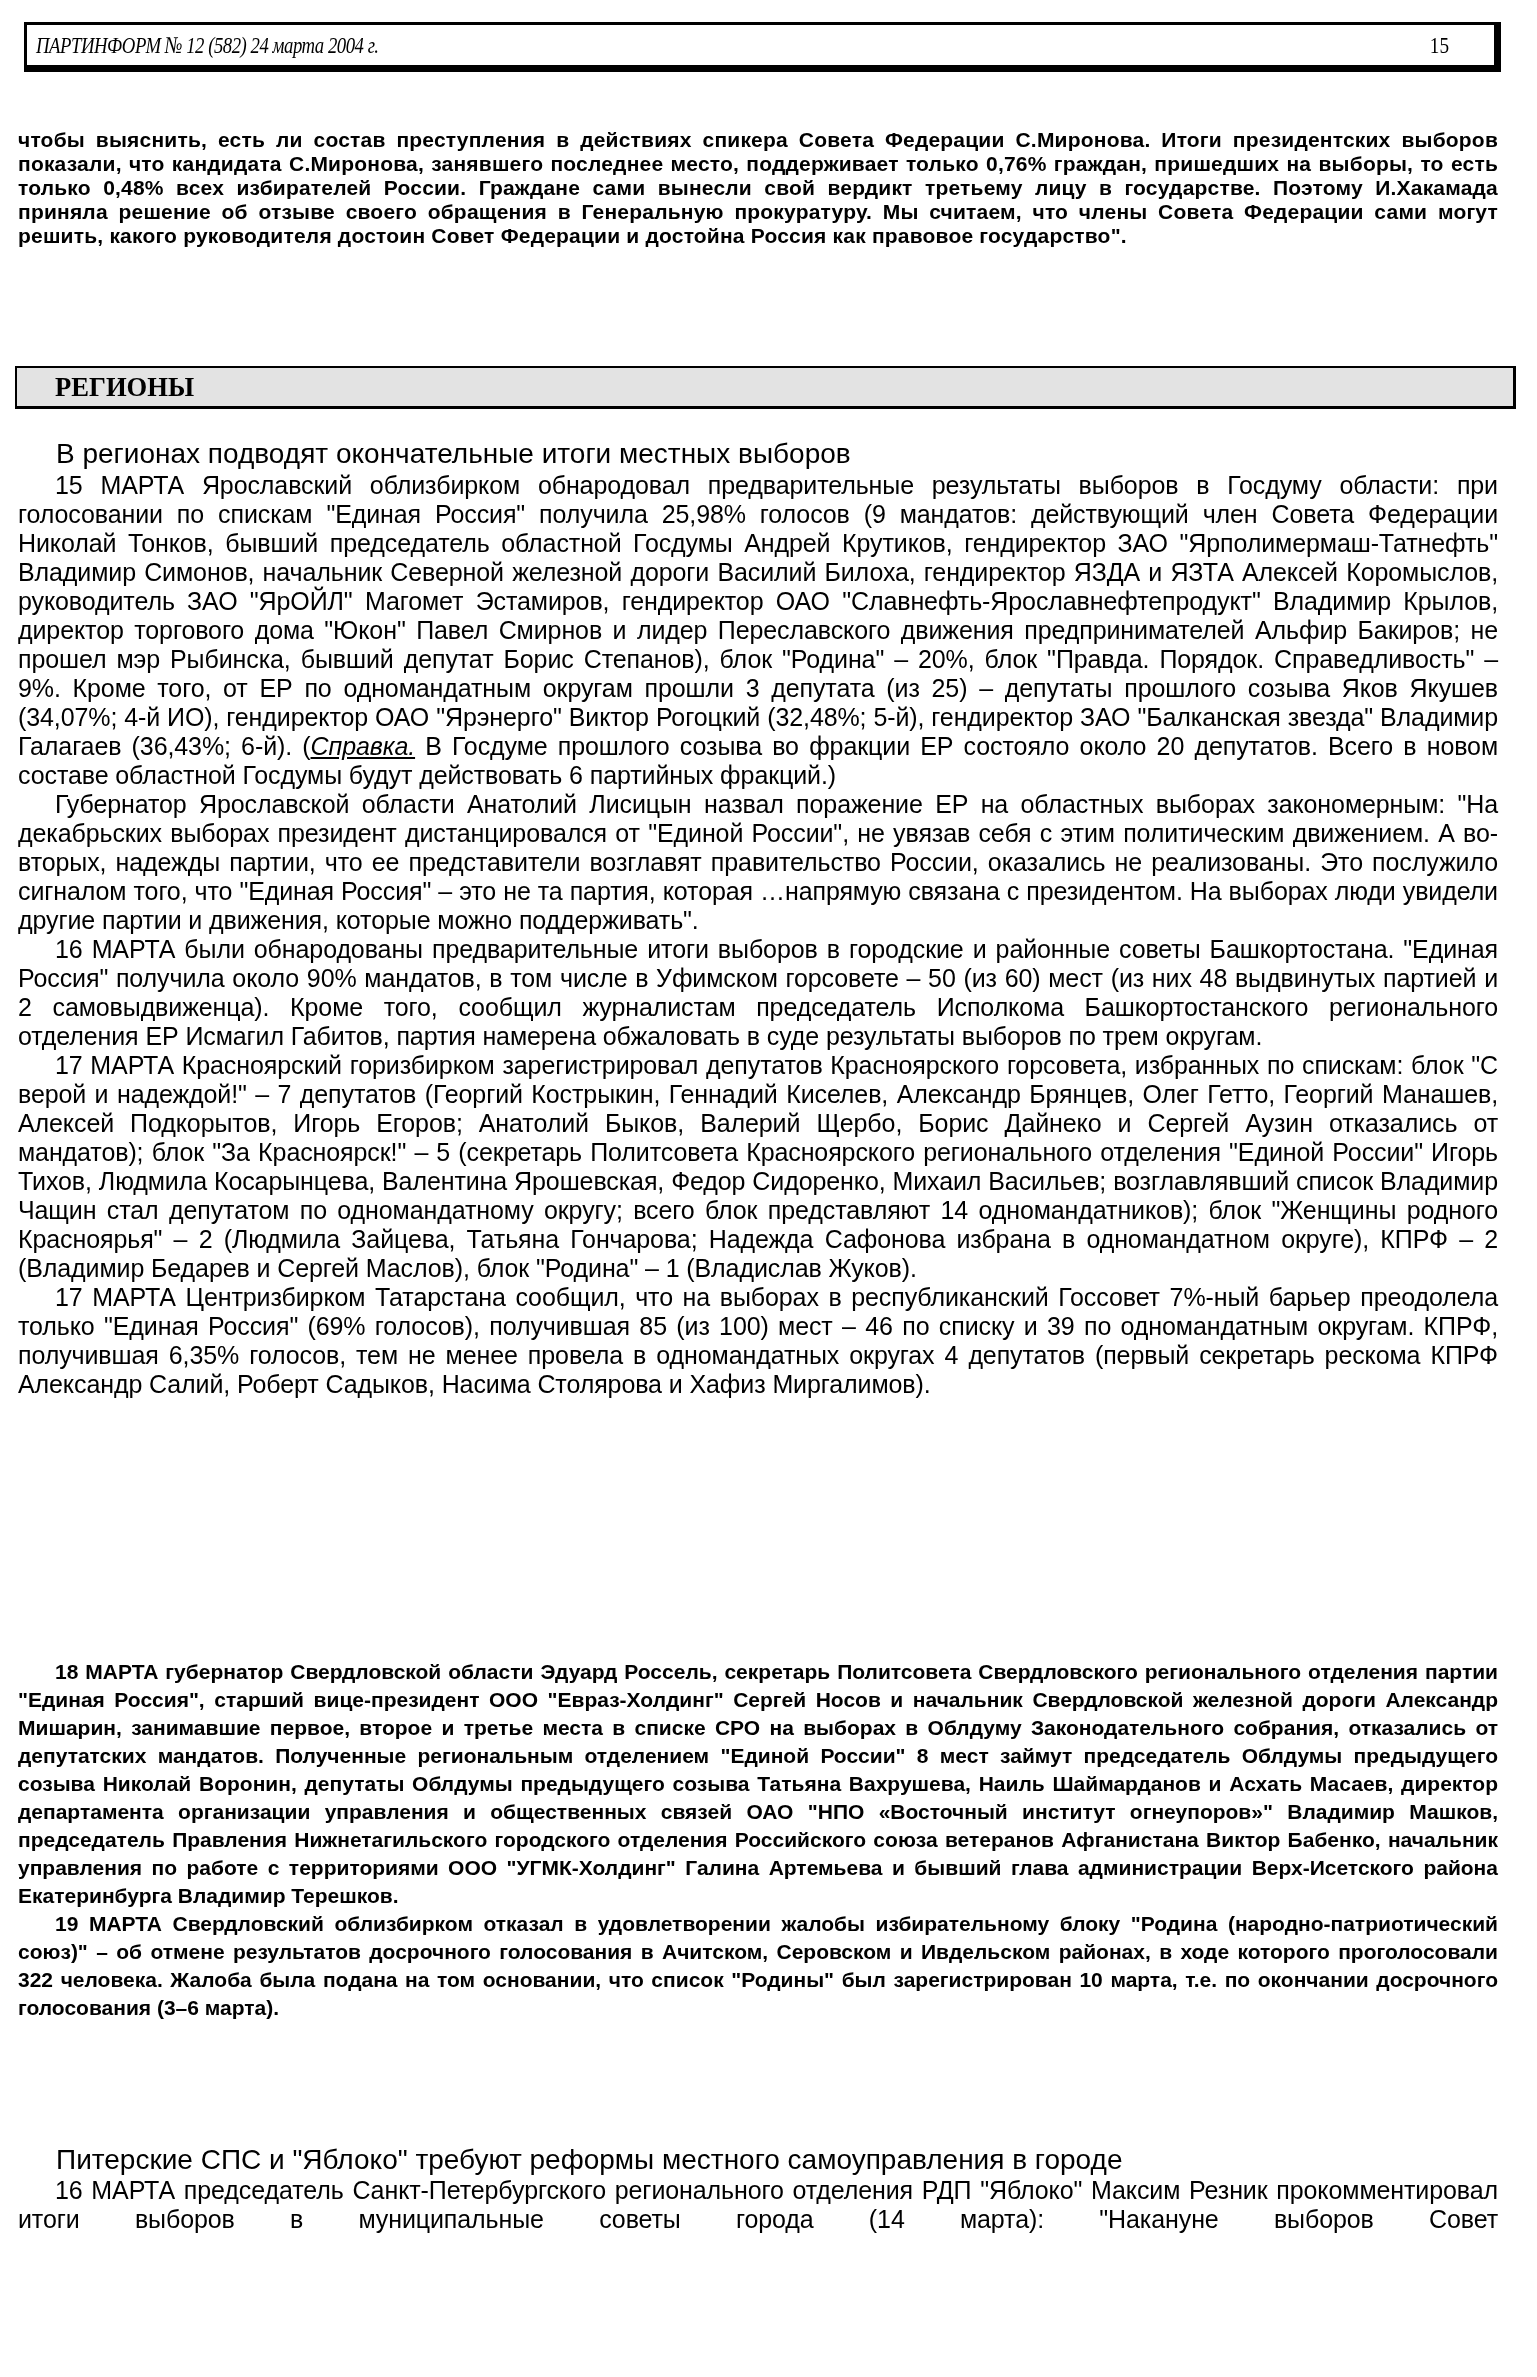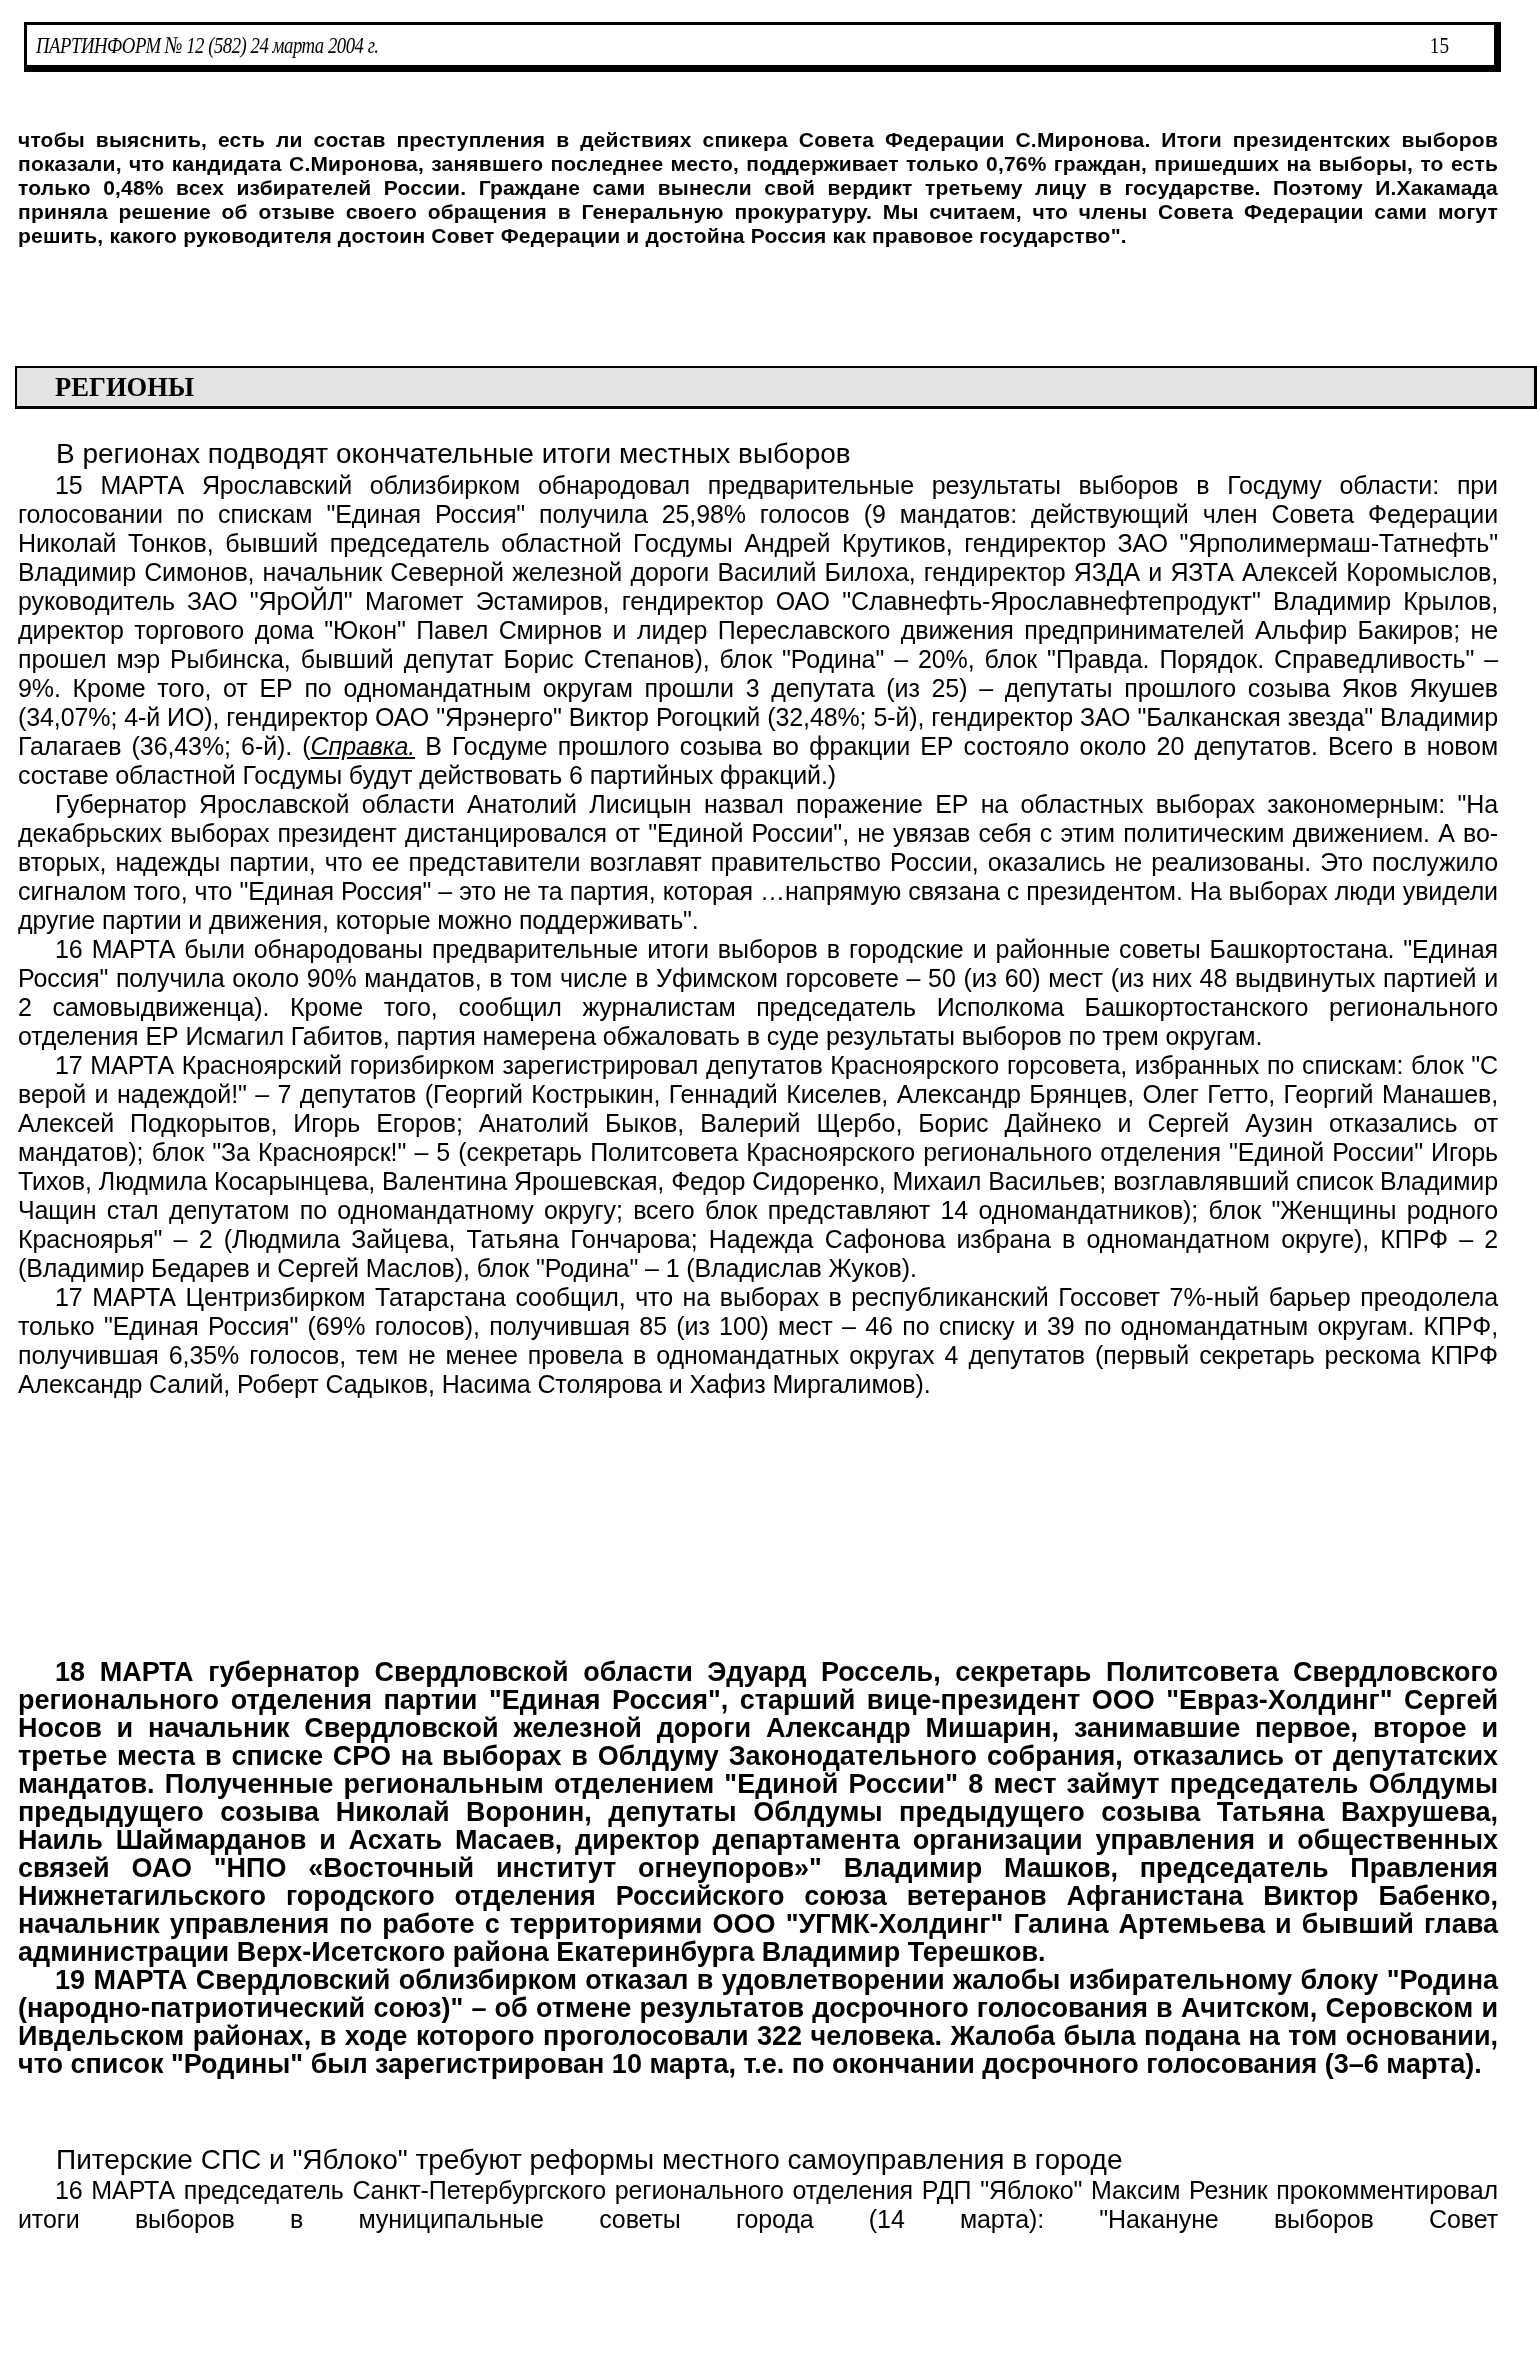--- a/index.html
+++ b/index.html
@@ -17,37 +17,37 @@
   .intro {
     top: 128px;
     font-family: "Liberation Sans", "DejaVu Sans", sans-serif; font-weight: bold;
     font-size: 21px; line-height: 24px; text-align: justify;
     letter-spacing: 0.2px;
   }
   .section-bar {
     position: absolute; left: 15.4px; top: 366px; width: 1496px; height: 38px;
     background: #e3e3e3; border: 2.6px solid #000; border-right-width: 3.8px; border-bottom-width: 3.8px;
     font-family: "Liberation Serif", "DejaVu Serif", serif; font-weight: bold;
-    font-size: 28px; line-height: 38px; padding-left: 21px;
+    font-size: 28px; line-height: 38px;
   }
   .section-bar span { position: absolute; left: 38px; top: 0; transform: scaleX(0.95); transform-origin: left center; }
   .article-title {
     position: absolute; left: 56px;
     font-family: "Liberation Sans", "DejaVu Sans", sans-serif; font-weight: normal;
     font-size: 28px; line-height: 33px; white-space: nowrap;
   }
   .body-text {
     font-family: "Liberation Sans", "DejaVu Sans", sans-serif;
     font-size: 25px; line-height: 29px; text-align: justify;
     letter-spacing: -0.1px;
   }
   .body-text p { margin: 0; text-indent: 37px; }
   .bold-text {
     font-family: "Liberation Sans", "DejaVu Sans", sans-serif; font-weight: bold;
-    font-size: 27px; line-height: 28px; text-align: justify;
+    font-size: 21px; line-height: 28px; text-align: justify;
   }
   .bold-text p { margin: 0; text-indent: 37px; }
   .u { text-decoration: underline; font-style: italic; margin-top: 11px; }
   #a1-body { top: 471px; }
   #a1-bold { top: 1658px; }
   #a2-body { top: 2176px; }
 </style>
 </head>
 <body>
 

